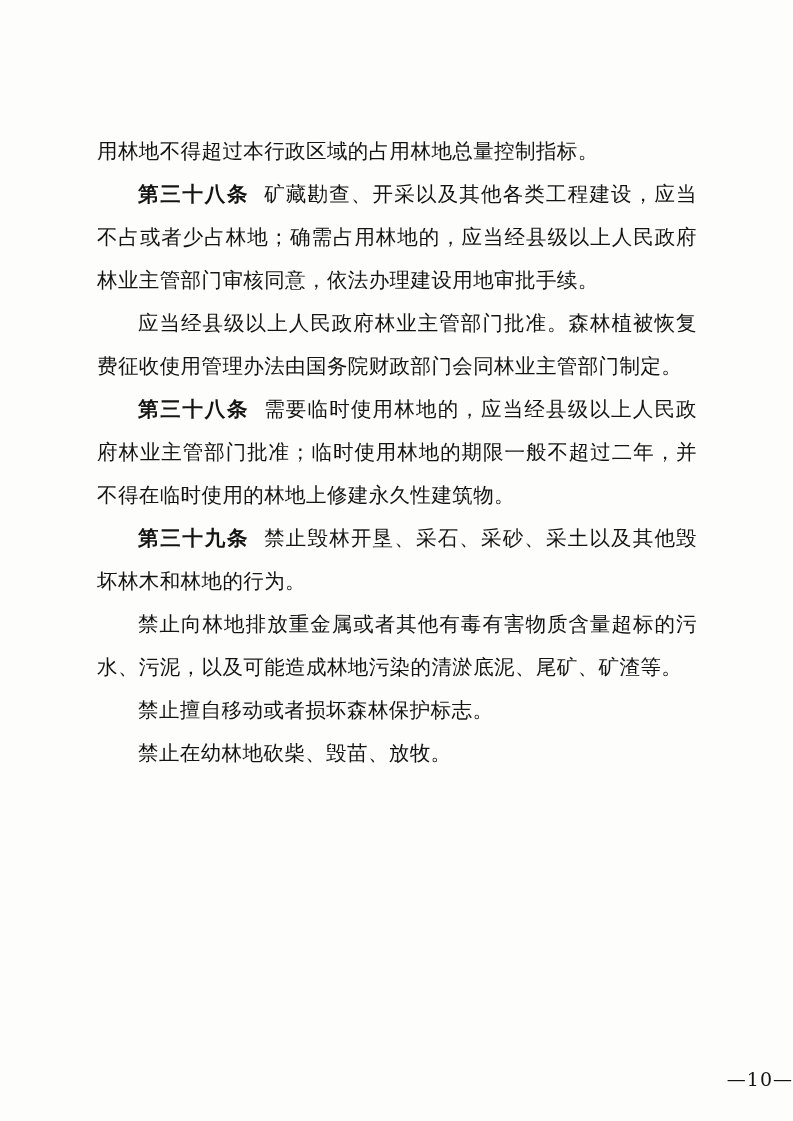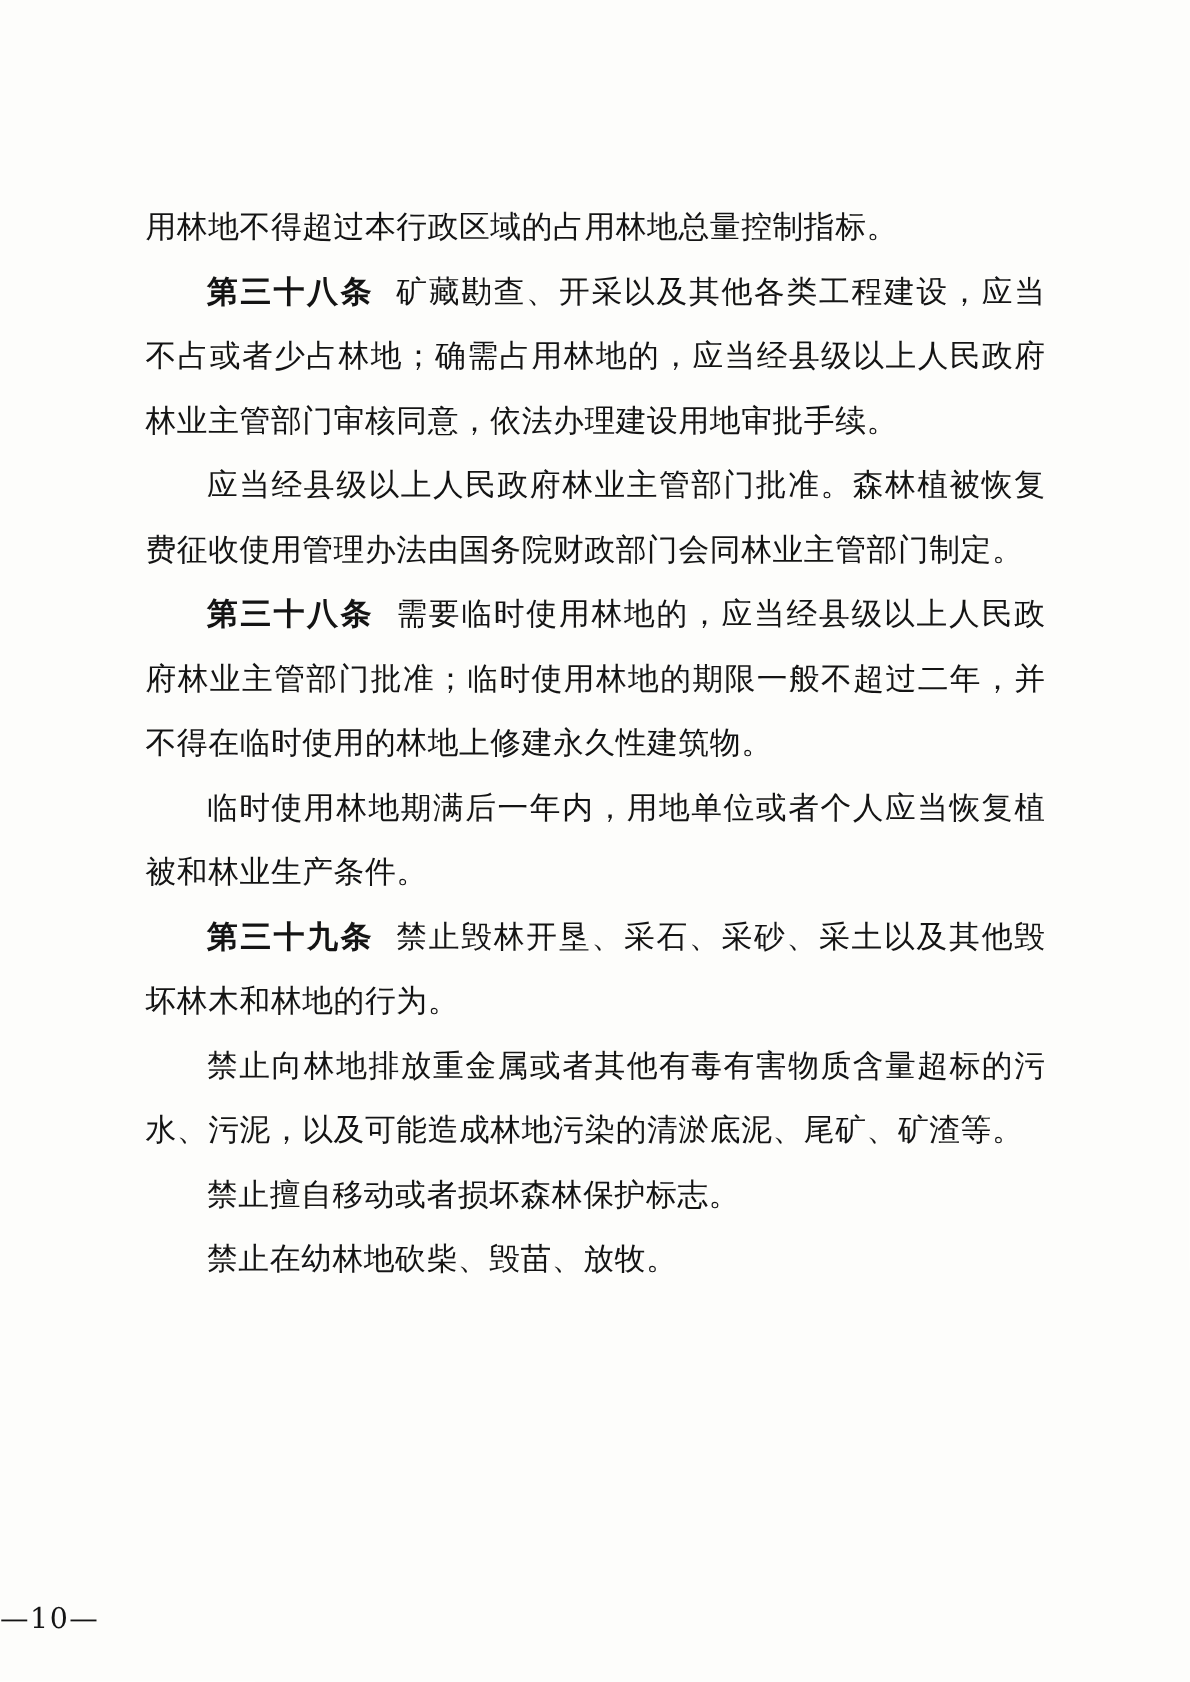--- a/index.html
+++ b/index.html
@@ -47,21 +47,21 @@
   }
   .art-gap {
     display: inline-block;
     width: 14px;
   }
   .footer {
     position: absolute;
     left: 0;
     top: 1068px;
     width: 793px;
-    text-align: left;
+    text-align: right;
   }
   .pagenum {
     font-size: 19px;
     letter-spacing: 1px;
     color: #141414;
     font-family: "DejaVu Serif", "Liberation Serif", serif;
   }
 </style>
 </head>
 <body>
@@ -72,21 +72,20 @@
 
     <p class="para"><span>用林地不得超过本行政区域的占用林地总量控制指标。</span></p>
 
     <p class="para indent"><span class="art">第三十八条</span><span class="art-gap"></span><span>矿藏勘查、开采以及其他各类工程建设，应当不占或者少占林地；确需占用林地的，应当经县级以上人民政府林业主管部门审核同意，依法办理建设用地审批手续。</span></p>
 
     <p class="para indent"><span>应当经县级以上人民政府林业主管部门批准。森林植被恢复费征收使用管理办法由国务院财政部门会同林业主管部门制定。</span></p>
 
 
     <p class="para indent"><span class="art">第三十八条</span><span class="art-gap"></span><span>需要临时使用林地的，应当经县级以上人民政府林业主管部门批准；临时使用林地的期限一般不超过二年，并不得在临时使用的林地上修建永久性建筑物。</span></p>
 
-    <p class="para indent"><span>临时使用林地期满后一年内，用地单位或者个人应当恢复植被和林业生产条件。</span></p>
 
     <p class="para indent"><span class="art">第三十九条</span><span class="art-gap"></span><span>禁止毁林开垦、采石、采砂、采土以及其他毁坏林木和林地的行为。</span></p>
 
     <p class="para indent"><span>禁止向林地排放重金属或者其他有毒有害物质含量超标的污水、污泥，以及可能造成林地污染的清淤底泥、尾矿、矿渣等。</span></p>
 
     <p class="para indent"><span>禁止擅自移动或者损坏森林保护标志。</span></p>
 
     <p class="para indent"><span>禁止在幼林地砍柴、毁苗、放牧。</span></p>
 
 

